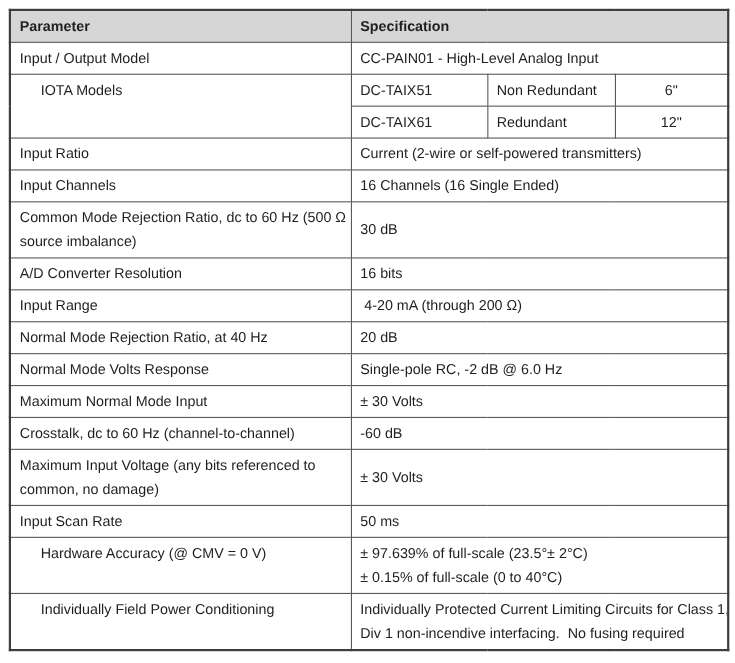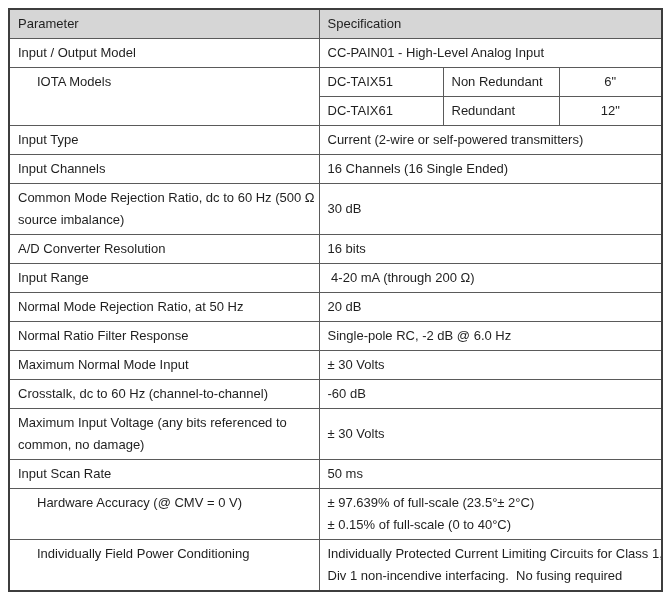--- a/index.html
+++ b/index.html
@@ -32,21 +32,21 @@
   th, td {
     border: 1px solid var(--border);
     padding: 3px 8px;
     font-size: 13px;
     vertical-align: middle;
     overflow: hidden;
   }
   th {
     background: var(--header-bg);
     text-align: left;
-    font-weight: normal;
+    font-weight: bold;
   }
   .line {
     line-height: 22px;
     white-space: pre;
   }
   th .line { line-height: 22px; }
   td.vtop { vertical-align: top; padding-left: 27px; }
   td.center { text-align: center; }
 </style>
 </head>
@@ -99,21 +99,21 @@
           </td>
           <td>
             <div class="line">Redundant</div>
           </td>
           <td class="center">
             <div class="line">12"</div>
           </td>
         </tr>
         <tr>
           <td>
-            <div class="line">Input Type</div>
+            <div class="line">Input Ratio</div>
           </td>
           <td colspan="3">
             <div class="line">Current (2-wire or self-powered transmitters)</div>
           </td>
         </tr>
         <tr>
           <td>
             <div class="line">Input Channels</div>
           </td>
           <td colspan="3">
@@ -140,29 +140,29 @@
         <tr>
           <td>
             <div class="line">Input Range</div>
           </td>
           <td colspan="3">
             <div class="line"> 4-20 mA (through 200 Ω)</div>
           </td>
         </tr>
         <tr>
           <td>
-            <div class="line">Normal Mode Rejection Ratio, at 50 Hz</div>
+            <div class="line">Normal Mode Rejection Ratio, at 40 Hz</div>
           </td>
           <td colspan="3">
             <div class="line">20 dB</div>
           </td>
         </tr>
         <tr>
           <td>
-            <div class="line">Normal Ratio Filter Response</div>
+            <div class="line">Normal Mode Volts Response</div>
           </td>
           <td colspan="3">
             <div class="line">Single-pole RC, -2 dB @ 6.0 Hz</div>
           </td>
         </tr>
         <tr>
           <td>
             <div class="line">Maximum Normal Mode Input</div>
           </td>
           <td colspan="3">

